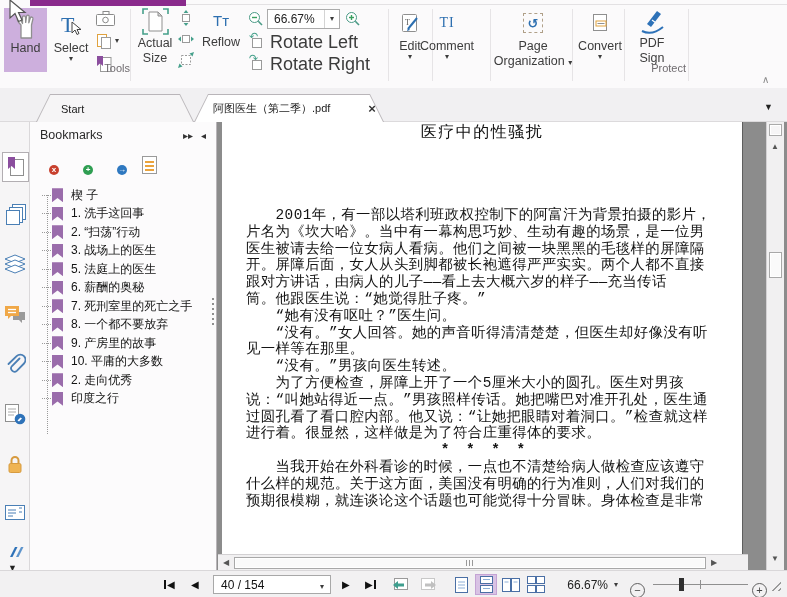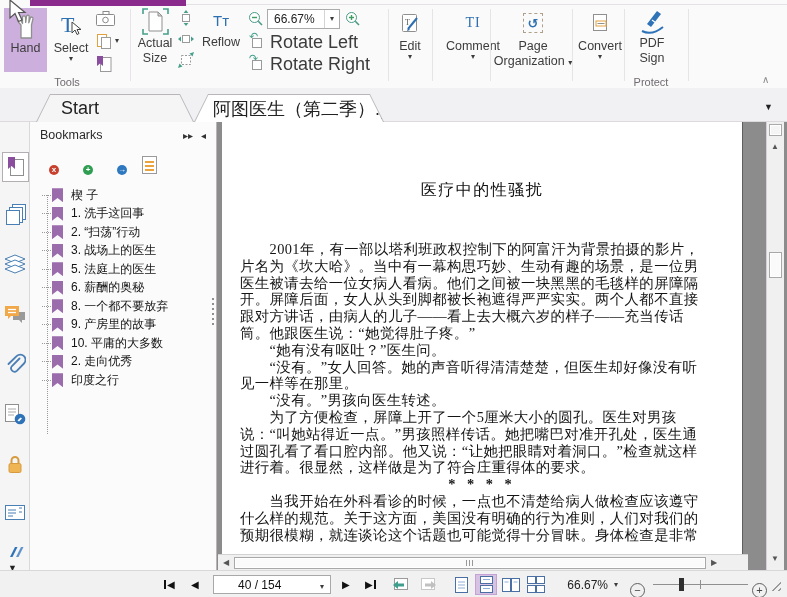--- a/index.html
+++ b/index.html
@@ -4,21 +4,21 @@
 <style>
 *{margin:0;padding:0;box-sizing:border-box}
 html,body{width:787px;height:597px}
 body{position:relative;font-family:"Liberation Sans","DejaVu Sans",sans-serif;background:#fff;overflow:hidden;font-size:12px;color:#333}
 svg{display:block}
 
 #ribbon{position:absolute;left:0;top:0;width:787px;height:88px;background:#fbfafb}
 #filebar{position:absolute;left:30px;top:0;width:156px;height:6px;background:#8a2a8c}
 #topline{position:absolute;left:186px;top:4px;width:601px;height:1px;background:#e3e1e3}
 .sep{position:absolute;top:9px;width:1px;height:72px;background:#e6e4e6}
-.gl{position:absolute;top:76px;font-size:11px;color:#6f6b6f;text-align:center}
+.gl{position:absolute;top:62px;font-size:11px;color:#6f6b6f;text-align:right}
 .rbtn{position:absolute;top:8px;display:flex;flex-direction:column;align-items:center;color:#3c3c3c;cursor:default}
 .rbtn .lbl{font-size:12.5px;line-height:13px;text-align:center;margin-top:2px;white-space:nowrap}
 .caret{font-size:8px;line-height:8px;color:#3c3c3c}
 #hand-btn{left:4px;width:43px;height:64px;background:#cdafdd;justify-content:flex-start;padding-top:4px}
 #select-btn{left:49px;width:44px;height:64px;padding-top:4px}
 .smallcol{position:absolute;left:96px;top:9px;display:flex;flex-direction:column;gap:5px;align-items:flex-start}
 .smallrow{display:flex;align-items:center;gap:2px;height:18px}
 #actual-btn{left:134px;width:42px}
 .fitcol{position:absolute;left:178px;top:10px;display:flex;flex-direction:column;gap:5px}
 #reflow-btn{left:198px;width:46px}
@@ -27,35 +27,35 @@
 #zoom-combo{position:absolute;left:267px;top:9px;width:73px;height:20px;background:#fff;border:1px solid #ababab;display:flex;align-items:center}
 #zoom-combo .val{flex:1;padding-left:6px;font-size:12px;color:#222}
 #zoom-combo .dd{width:15px;height:100%;border-left:1px solid #d4d4d4;display:flex;align-items:center;justify-content:center}
 #zoomin-ic{position:absolute;left:345px;top:11px}
 .rot-row{position:absolute;left:250px;display:flex;align-items:center;gap:6px;height:18px}
 .rot-ic{position:relative;width:14px;height:14px}
 .rot-ic .pg{position:absolute;left:2px;top:3px;width:10px;height:10px;border:1px solid #9a9a9a;background:#fff}
 .rot-ic .ar{position:absolute;left:-1px;top:-5px;font-size:11px;color:#46a08b}
 .rot-lbl{font-size:18px;color:#3c3c3c;white-space:nowrap}
 #edit-btn{left:390px;width:40px}
-#comment-btn{left:446px;width:54px}
+#comment-btn{left:420px;width:54px}
 #pageorg-btn{left:494px;width:78px}
 #convert-btn{left:576px;width:48px}
 #pdfsign-btn{left:628px;width:48px}
 .icbox{height:30px;display:flex;align-items:center;justify-content:center}
 #collapse-chevron{position:absolute;left:762px;top:74px;font-size:10px;color:#8a8a8a}
 .ti-glyph{font-size:14px;color:#2d6fb0;font-family:"Liberation Serif","DejaVu Serif",serif;letter-spacing:1px}
 .pageorg-ic{width:20px;height:20px;border:1px dashed #b0a089;display:flex;align-items:center;justify-content:center;color:#2d6fb0;font-weight:bold;font-size:13px}
 
 #tabstrip{position:absolute;left:0;top:88px;width:787px;height:34px;background:#f1f0f2;border-bottom:1px solid #dcdadc}
 .tab{position:absolute;top:6px;height:28px}
 .tab .shape{position:absolute;inset:0;background:#b9b5b9;clip-path:polygon(14px 0,calc(100% - 14px) 0,100% 100%,0 100%)}
 .tab .inner{position:absolute;inset:1px 1px 0 1px;background:#f6f5f6;clip-path:polygon(13.4px 0,calc(100% - 13.4px) 0,100% 100%,0 100%);display:flex;align-items:center}
 .tab.active .inner{background:#fff}
-.tab .tlbl{font-size:18px;color:#222;white-space:nowrap}
+.tab .tlbl{font-size:11px;color:#222;white-space:nowrap}
 #tab-start{left:36px;width:158px}
 #tab-start .tlbl{padding-left:24px}
 #tab-doc{left:194px;width:190px}
 #tab-doc .tlbl{padding-left:18px;flex:1}
 .tclose{width:22px;font-size:13px;color:#333;font-weight:bold;text-align:center}
 #tabmenu-arrow{position:absolute;right:14px;top:14px;font-size:9px;color:#222}
 
 #leftstrip{position:absolute;left:0;top:122px;width:30px;height:448px;background:#f6f5f6;border-right:1px solid #dad8da}
 .ls-item{position:absolute;left:3px;width:24px;height:24px;display:flex;align-items:center;justify-content:center}
 .ls-item.active{left:2px;width:27px;height:30px;background:#fff;border:1px solid #b2aeb2}
@@ -78,42 +78,42 @@
 .bm-row{display:flex;align-items:center;height:18.5px;padding-left:12px;white-space:nowrap}
 .bm-stub{width:9px;border-top:1px dotted #9a9a9a;margin-right:1px}
 .bm-ic{width:11px;height:14px;background:#9a6cab;clip-path:polygon(0 0,100% 0,100% 100%,50% 70%,0 100%);margin-right:5px;flex:none}
 .bm-label{font-size:12px;color:#141414;padding:1px 3px}
 .bm-row.selected .bm-ic{background:#339187}
 .bm-row.selected .bm-label{background:#2f99e8;color:#101010}
 #splitter-grip{position:absolute;right:2px;top:176px;width:2px;height:28px;background:repeating-linear-gradient(#8f8f8f 0 2px,transparent 2px 5px)}
 
 #docarea{position:absolute;left:217px;top:122px;width:570px;height:448px;background:#8c8c8c}
 #page{position:absolute;left:5px;top:0;width:521px;height:432px;background:#fff;border-right:1px solid #5e5e5e;overflow:hidden}
-#doc-title{margin-top:58px;text-align:center;font-family:"DejaVu Serif","Liberation Serif",serif;font-size:16px;letter-spacing:1.5px;color:#111}
-#doc-body{margin-top:40px;padding-left:18px;font-family:Liberation Serif, serif;font-size:14.4px;line-height:16.8px;letter-spacing:0.4px;color:#141414}
+#doc-title{text-align:center;font-family:"DejaVu Serif","Liberation Serif",serif;font-size:16px;letter-spacing:1.5px;color:#111}
+#doc-body{margin-top:64px;padding-left:24px;font-family:Liberation Mono, monospace;font-size:14.4px;line-height:16.8px;letter-spacing:0.4px;color:#141414}
 .doc-line{white-space:nowrap;height:16.8px}
 .doc-line.center{text-align:center;padding-right:18px;letter-spacing:4px;font-weight:bold}
 
 #vscroll{position:absolute;left:549px;top:0;width:18px;height:448px;background:#f1f0f1;border-left:1px solid #d3d1d3}
 #vs-split{position:absolute;left:2px;top:2px;width:13px;height:12px;background:#f6f5f6;border:1px solid #aaa;box-shadow:inset 0 0 0 1px #fff}
 #vs-up{position:absolute;left:4px;top:20px;font-size:8px;color:#555}
 #vs-thumb{position:absolute;left:2px;top:130px;width:13px;height:26px;background:#fafafa;border:1px solid #a8a8a8;box-shadow:inset 0 0 0 1px #fff}
 #vs-down{position:absolute;left:4px;top:432px;font-size:8px;color:#555}
 #hscroll{position:absolute;left:1px;top:432px;width:530px;height:16px;background:#f1f0f1;border-top:1px solid #d3d1d3;display:flex;align-items:center}
 #hs-left{width:16px;text-align:center;font-size:8px;color:#555}
 #hs-thumb{position:relative;width:472px;height:12px;background:#fafafa;border:1px solid #a8a8a8;box-shadow:inset 0 0 0 1px #fff}
 #hs-grip{position:absolute;left:50%;top:2px;width:8px;height:6px;margin-left:-4px;background:repeating-linear-gradient(90deg,#999 0 1px,transparent 1px 3px)}
 #hs-right{width:16px;text-align:center;font-size:8px;color:#555}
 
 #statusbar{position:absolute;left:0;top:570px;width:787px;height:27px;background:#f2f1f2;border-top:1px solid #d9d7d9}
 .sb{position:absolute;top:0;height:27px;display:flex;align-items:center}
 .navg{font-size:10px;color:#111;display:flex;align-items:center;gap:1px}
 .navbar{width:2px;height:9px;background:#111}
 #pg-combo{left:213px;top:4px;width:118px;height:19px;background:#fff;border:1px solid #a8a8a8;display:flex;align-items:center}
-#pg-combo .val{flex:1;padding-left:24px;font-size:12px;color:#111}
+#pg-combo .val{flex:1;padding-left:7px;font-size:12px;color:#111}
 #pg-combo .dd{width:16px;text-align:center}
 #sb-zoomtext{left:552px;width:56px;justify-content:flex-end;font-size:12px;color:#222}
 .circ{width:15px;height:15px;border:1px solid #5f5f5f;border-radius:50%;display:flex;align-items:center;justify-content:center;font-size:11px;color:#444;line-height:13px}
 #sb-track{left:653px;top:13px;width:95px;height:1px;background:#8f8f8f}
 #sb-tick{left:700px;top:9px;width:1px;height:9px;background:#8f8f8f}
 #sb-thumb{left:679px;top:7px;width:5px;height:13px;background:#2f2f2f}
 #sb-grip{left:768px;top:7px;width:13px;height:13px;background:repeating-linear-gradient(135deg,#9a9a9a 0 1px,transparent 1px 4px);clip-path:polygon(100% 0,100% 100%,0 100%)}
 .vm{width:22px;height:21px;display:flex;align-items:center;justify-content:center;border:1px solid transparent}
 .vm.hl{background:#d8c2e4;border-color:#c4a3d4}
 #cursor{position:absolute;left:8px;top:0}
@@ -462,20 +462,25 @@
         <span class="bm-ic"></span>
         <span class="bm-label">5. 法庭上的医生</span>
       </div>
 
       <div class="bm-row">
         <span class="bm-stub"></span>
         <span class="bm-ic"></span>
         <span class="bm-label">6. 薪酬的奥秘</span>
       </div>
 
+      <div class="bm-row">
+        <span class="bm-stub"></span>
+        <span class="bm-ic"></span>
+        <span class="bm-label">7. 死刑室里的死亡之手</span>
+      </div>
 
       <div class="bm-row">
         <span class="bm-stub"></span>
         <span class="bm-ic"></span>
         <span class="bm-label">8. 一个都不要放弃</span>
       </div>
 
       <div class="bm-row">
         <span class="bm-stub"></span>
         <span class="bm-ic"></span>

